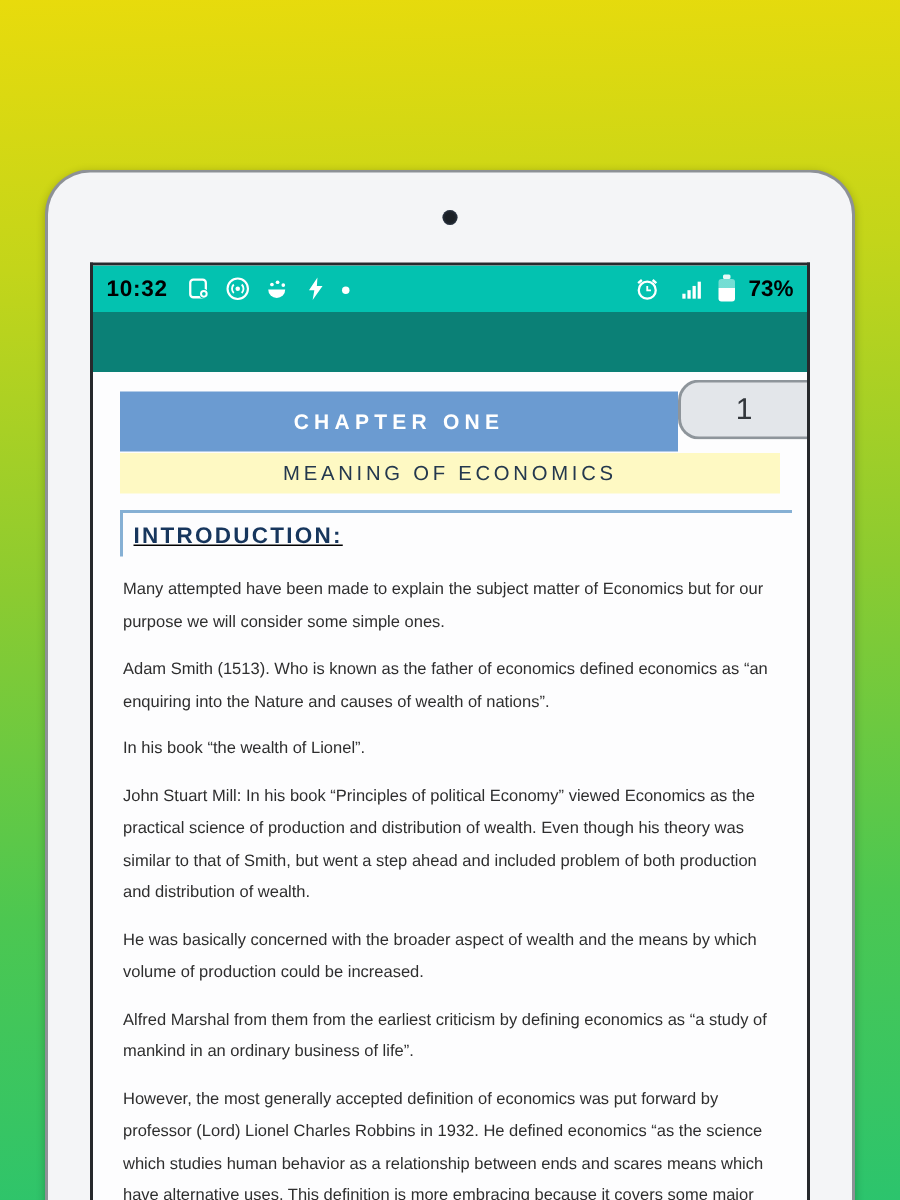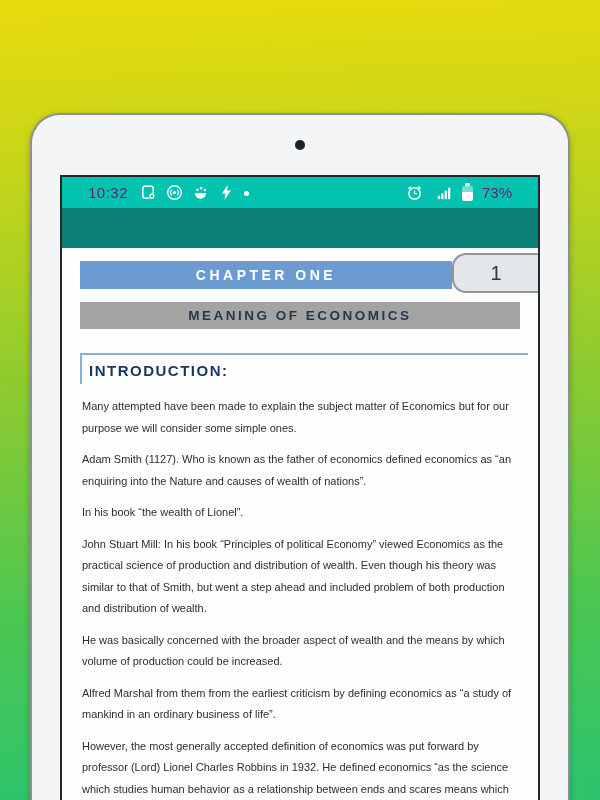--- a/index.html
+++ b/index.html
@@ -24,66 +24,67 @@
   .screen {
     position:absolute; top:60px; left:28px; right:28px; bottom:0;
     border:2px solid #26292c; border-bottom:none;
     background:#fdfdfe;
     display:flex; flex-direction:column;
     overflow:hidden;
   }
   
   .status-bar {
     height:31px; flex:0 0 31px;
-    background:#03c2b0; color:#701a75;
+    background:#03c2b0; color:#000000;
     display:flex; align-items:center;
-    padding:0 26px; gap:9px;
-    font-size:15px; font-weight:normal;
+    padding:0 9px; gap:9px;
+    font-size:15px; font-weight:bold;
   }
   .status-bar .time { letter-spacing:0.5px; margin-right:3px; }
   .sicon { width:17px; height:17px; display:block; }
   .spacer { flex:1; }
   .battery-icon {
     width:11px; height:15px; border-radius:2px; position:relative; margin-top:2px;
     background:linear-gradient(to bottom, rgba(255,255,255,0.45) 0 42%, #ffffff 42% 100%);
   }
   .battery-icon::before {
     content:""; position:absolute; top:-3px; left:3px; width:5px; height:3px;
     background:rgba(255,255,255,0.9); border-radius:1px;
   }
   .notif-dot { width:5px; height:5px; border-radius:50%; background:#fff; display:block; margin-top:1px; }
   
   .app-header { height:40px; flex:0 0 40px; background:#0b8076; }
   
   .content { flex:1; background:#fdfdfe; padding:5px 10px 0 18px; overflow:hidden; }
   .chapter-row { display:flex; align-items:flex-start; height:40px; }
   .chapter-bar {
-    flex:1; height:28px; margin-top:8px;
+    flex:1; height:40px; margin-top:8px;
     background:#6b9bd1;
     display:flex; align-items:center; justify-content:center;
     color:#ffffff; font-weight:bold; font-size:14px; letter-spacing:3.5px;
   }
   .page-tab {
     width:86px; height:40px; margin-right:-10px;
     background:#e3e6ea;
     border:2px solid #8e959b; border-right:none;
     border-radius:14px 0 0 14px;
     display:flex; align-items:center; justify-content:center;
     font-size:20px; color:#33373c;
   }
   .title-bar {
     margin-top:9px; margin-right:8px; height:27px;
-    background:#a3a3a3;
+    background:#fef9c3;
     display:flex; align-items:center; justify-content:center;
-    color:#24384e; font-weight:700; font-size:13.5px; letter-spacing:2.5px;
+    color:#24384e; font-weight:400; font-size:13.5px; letter-spacing:2.5px;
   }
   .intro-box {
-    margin-top:24px; margin-bottom:12px;
+    margin-top:11px; margin-bottom:12px;
     border-top:2px solid #86b0d4; border-left:2px solid #86b0d4;
     padding:7px 0 4px 7px;
+    text-decoration:underline;
   }
   .intro-heading { color:#17365d; font-weight:bold; font-size:15px; letter-spacing:1.5px; }
   .body-text p {
     margin:0 2px 10px 2px; padding-right:4px;
     color:#2e2e2e; font-size:11px; line-height:21.5px;
   }
 </style>
 </head>
 <body>
 
@@ -154,21 +155,21 @@
       </div>
 
       <div class="title-bar">MEANING OF ECONOMICS</div>
 
       <div class="intro-box">
         <span class="intro-heading">INTRODUCTION:</span>
       </div>
 
       <div class="body-text">
         <p>Many attempted have been made to explain the subject matter of Economics but for our purpose we will consider some simple ones.</p>
-        <p>Adam Smith (1127). Who is known as the father of economics defined economics as “an enquiring into the Nature and causes of wealth of nations”.</p>
+        <p>Adam Smith (1513). Who is known as the father of economics defined economics as “an enquiring into the Nature and causes of wealth of nations”.</p>
         <p>In his book “the wealth of Lionel”.</p>
         <p>John Stuart Mill: In his book “Principles of political Economy” viewed Economics as the practical science of production and distribution of wealth. Even though his theory was similar to that of Smith, but went a step ahead and included problem of both production and distribution of wealth.</p>
         <p>He was basically concerned with the broader aspect of wealth and the means by which volume of production could be increased.</p>
         <p>Alfred Marshal from them from the earliest criticism by defining economics as “a study of mankind in an ordinary business of life”.</p>
         <p>However, the most generally accepted definition of economics was put forward by professor (Lord) Lionel Charles Robbins in 1932. He defined economics “as the science which studies human behavior as a relationship between ends and scares means which have alternative uses. This definition is more embracing because it covers some major aspects of Economics such as scarcity, wants, human behavior and choice.</p>
       </div>
 
     </div>
   </div>
 </div>

